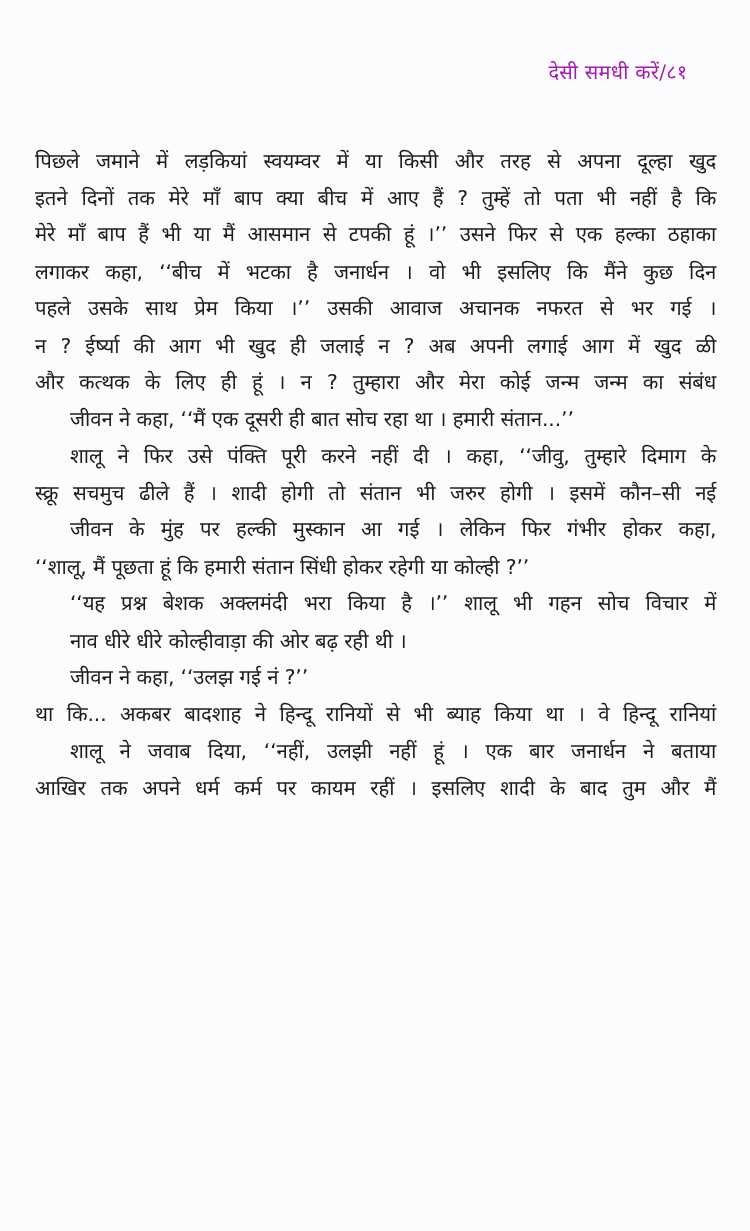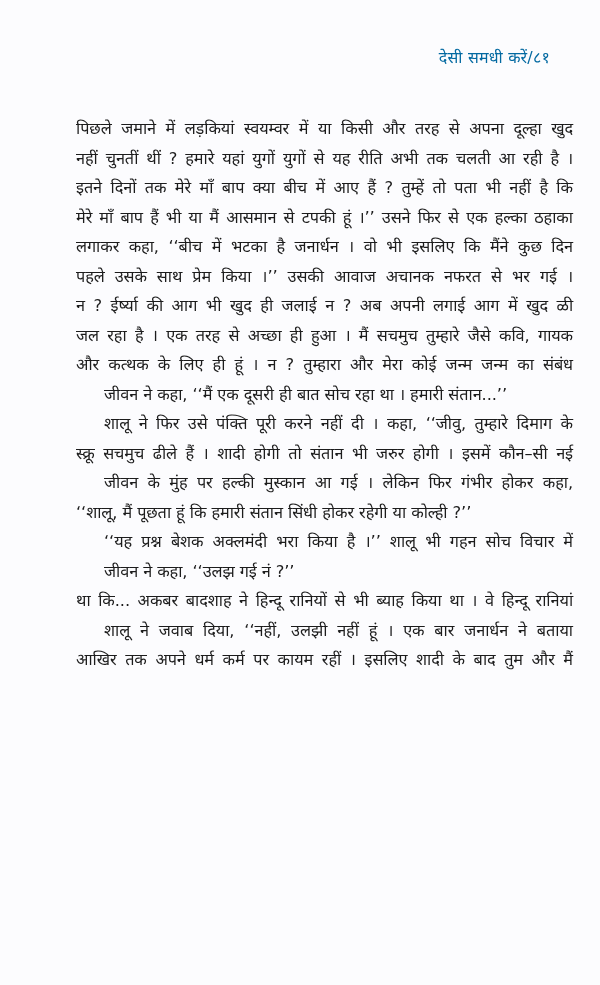--- a/index.html
+++ b/index.html
@@ -22,64 +22,62 @@
       width: 600px;
       height: 985px;
       background: #fcfcfe;
     }
     .running-header {
       position: absolute;
       top: 46px;
       right: 50px;
       font-size: 16px;
       letter-spacing: 0.2px;
-      color: #0369a1;
+      color: #a21caf;
     }
     .body-text {
       position: absolute;
       left: 28px;
       top: 114px;
       width: 545px;
     }
     .line {
       height: 29.5px;
       line-height: 29.5px;
       font-size: 16.3px;
       white-space: nowrap;
       overflow: visible;
       letter-spacing: -0.1px;
-      margin-left: 48px;
     }
     .line.indent {
       padding-left: 28px;
     }
     .line.justify {
       text-align: justify;
       text-align-last: justify;
     }
   </style>
 </head>
 <body>
 
 <div class="page">
   <div class="running-header">देसी समधी करें/८१</div>
   <div class="body-text" id="body-text">
       <div class="line justify">पिछले जमाने में लड़कियां स्वयम्वर में या किसी और तरह से अपना दूल्हा खुद</div>
-      <div class="line justify">नहीं चुनतीं थीं ? हमारे यहां युगों युगों से यह रीति अभी तक चलती आ रही है ।</div>
       <div class="line justify">इतने दिनों तक मेरे माँ बाप क्या बीच में आए हैं ? तुम्हें तो पता भी नहीं है कि</div>
       <div class="line justify">मेरे माँ बाप हैं भी या मैं आसमान से टपकी हूं ।’’ उसने फिर से एक हल्का ठहाका</div>
       <div class="line justify">लगाकर कहा, ‘‘बीच में भटका है जनार्धन । वो भी इसलिए कि मैंने कुछ दिन</div>
       <div class="line justify">पहले उसके साथ प्रेम किया ।’’ उसकी आवाज अचानक नफरत से भर गई ।</div>
       <div class="line justify">न ? ईर्ष्या की आग भी खुद ही जलाई न ? अब अपनी लगाई आग में खुद ळी</div>
-      <div class="line justify">जल रहा है । एक तरह से अच्छा ही हुआ । मैं सचमुच तुम्हारे जैसे कवि, गायक</div>
       <div class="line justify">और कत्थक के लिए ही हूं । न ? तुम्हारा और मेरा कोई जन्म जन्म का संबंध</div>
       <div class="line indent">जीवन ने कहा, ‘‘मैं एक दूसरी ही बात सोच रहा था । हमारी संतान...’’</div>
       <div class="line indent justify">शालू ने फिर उसे पंक्ति पूरी करने नहीं दी । कहा, ‘‘जीवु, तुम्हारे दिमाग के</div>
       <div class="line justify">स्क्रू सचमुच ढीले हैं । शादी होगी तो संतान भी जरुर होगी । इसमें कौन–सी नई</div>
       <div class="line indent justify">जीवन के मुंह पर हल्की मुस्कान आ गई । लेकिन फिर गंभीर होकर कहा,</div>
       <div class="line">‘‘शालू, मैं पूछता हूं कि हमारी संतान सिंधी होकर रहेगी या कोल्ही ?’’</div>
       <div class="line indent justify">‘‘यह प्रश्न बेशक अक्लमंदी भरा किया है ।’’ शालू भी गहन सोच विचार में</div>
+      <div class="line indent">नाव धीरे धीरे कोल्हीवाड़ा की ओर बढ़ रही थी ।</div>
       <div class="line indent">जीवन ने कहा, ‘‘उलझ गई नं ?’’</div>
       <div class="line justify">था कि... अकबर बादशाह ने हिन्दू रानियों से भी ब्याह किया था । वे हिन्दू रानियां</div>
       <div class="line indent justify">शालू ने जवाब दिया, ‘‘नहीं, उलझी नहीं हूं । एक बार जनार्धन ने बताया</div>
       <div class="line justify">आखिर तक अपने धर्म कर्म पर कायम रहीं । इसलिए शादी के बाद तुम और मैं</div>
     </div>
 </div>
 
 </body></html>

